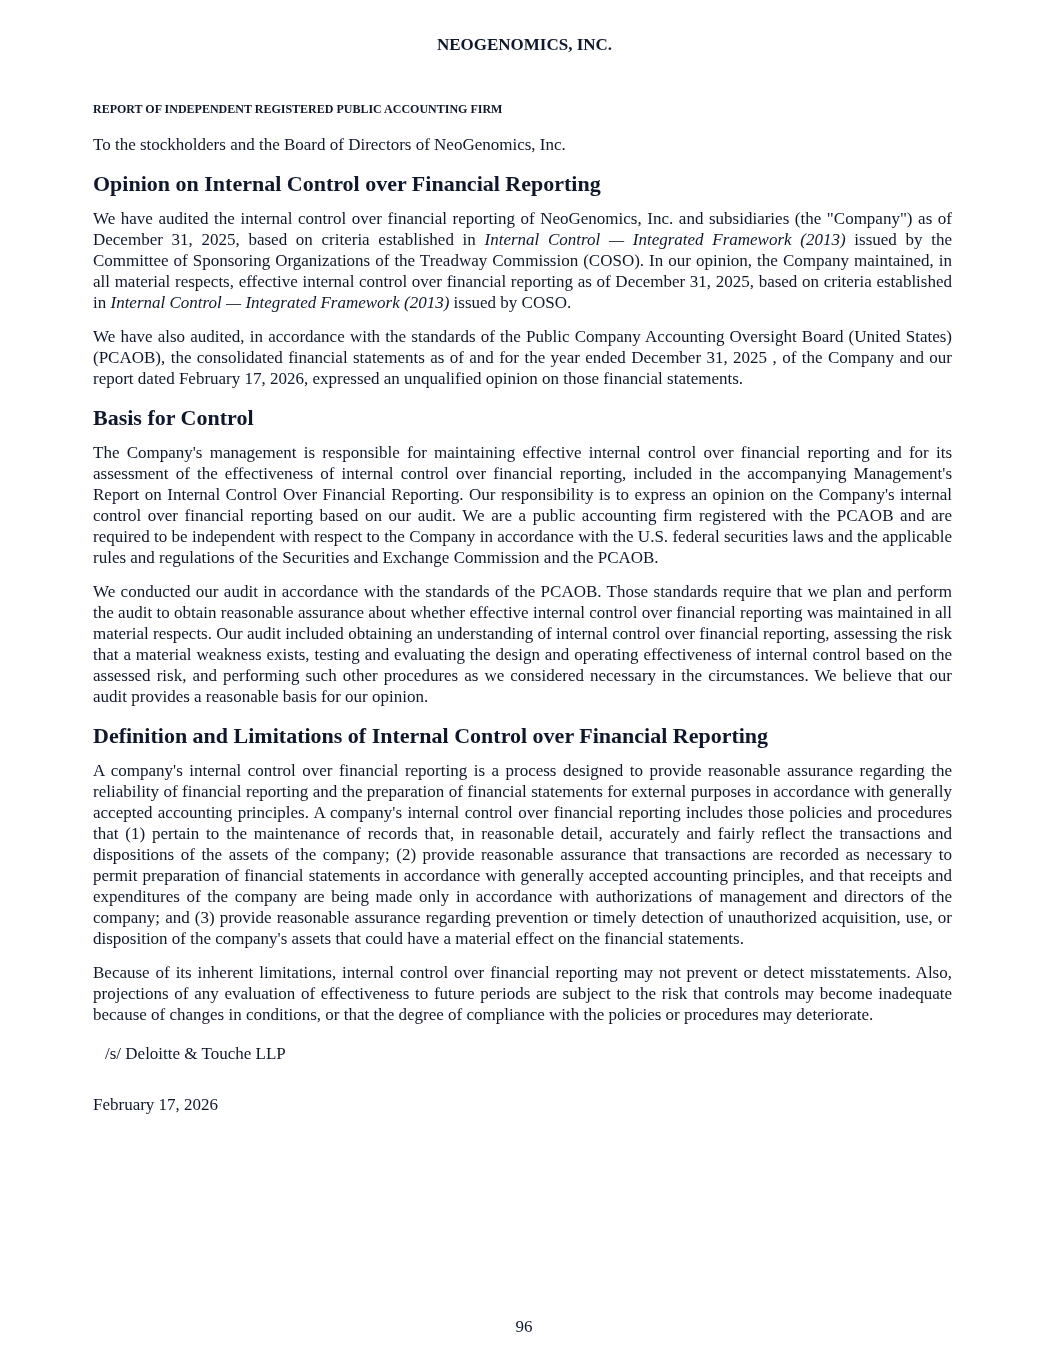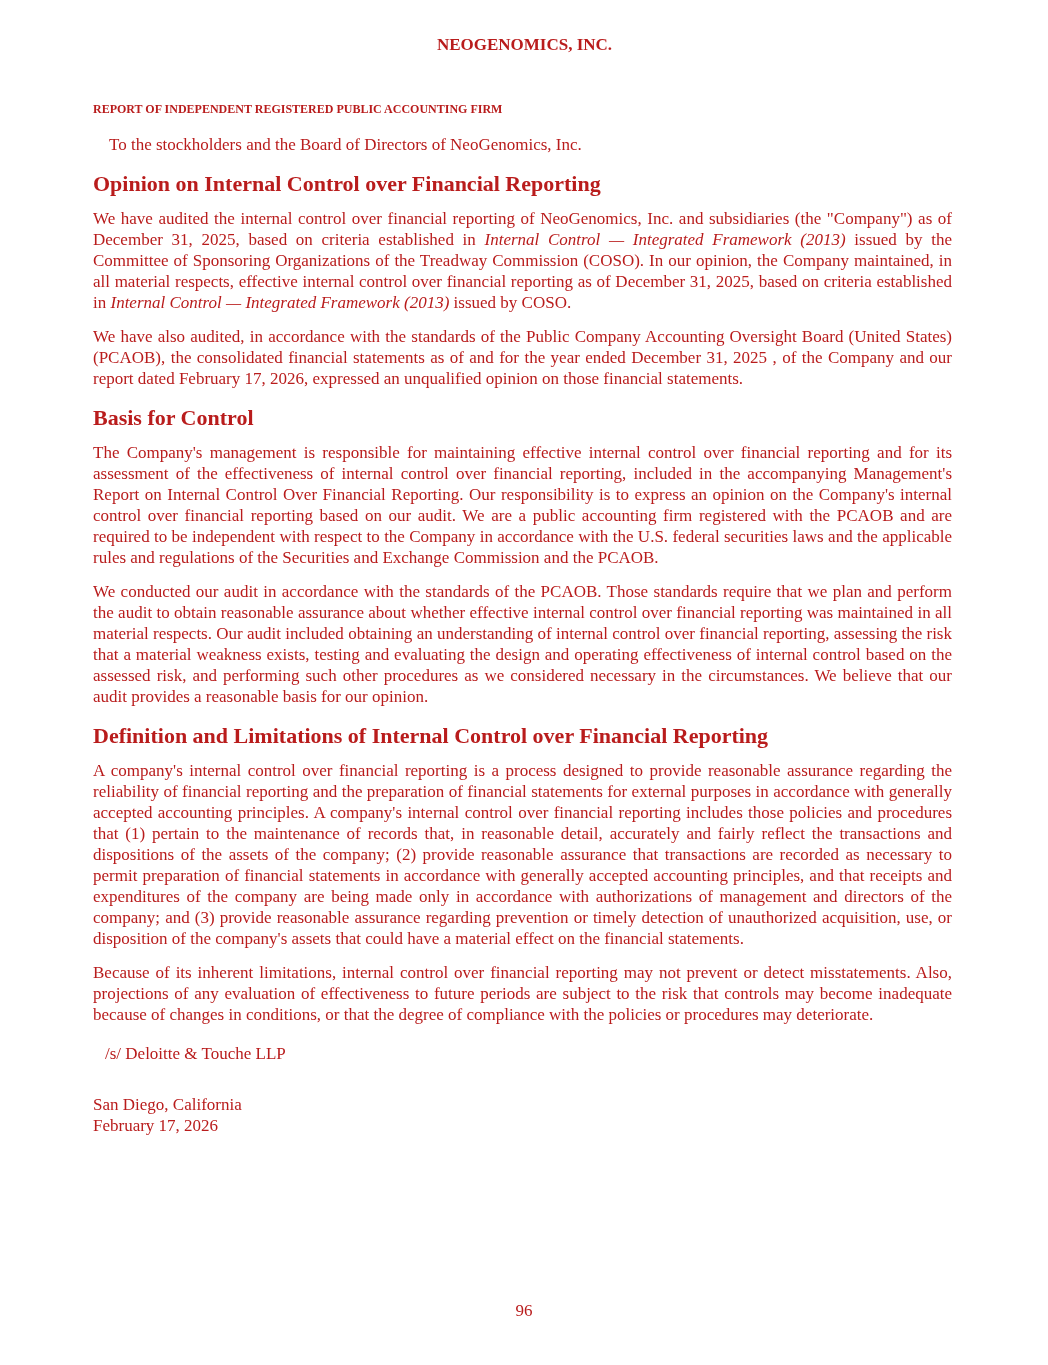--- a/index.html
+++ b/index.html
@@ -6,54 +6,54 @@
   html, body { background: #ffffff; }
   .page {
     position: relative;
     width: 1048px;
     height: 1365px;
     margin: 0 auto;
     background: #ffffff;
     font-family: "Liberation Serif", serif;
     font-size: 17px;
     line-height: 21px;
-    color: #b91c1c;
+    color: #0f172a;
     padding: 34px 92px 0 93px;
   }
   .company-header {
     text-align: center;
     font-weight: bold;
     margin-bottom: 44px;
   }
   .report-title {
     font-size: 12px;
     font-weight: bold;
     margin: 0 0 14px 0;
   }
   .addressee {
-    margin: 0 0 18px 16px;
+    margin: 0 0 18px 0;
   }
   .section-heading {
     font-size: 22px;
     font-weight: bold;
     margin: 18px 0 14px 0;
   }
   p.body-para {
     text-align: justify;
     margin: 0 4px 13px 0;
   }
   .signature {
     margin: 18px 0 30px 12px;
   }
   .sig-place, .sig-date {
     text-align: left;
   }
   .page-number {
     position: absolute;
-    bottom: 44px;
+    bottom: 28px;
     left: 0;
     width: 100%;
     text-align: center;
     margin-top: 44px;
   }
   i { font-style: italic; }
 </style>
 </head>
 <body>
 
@@ -78,18 +78,17 @@
   <p class="body-para">We conducted our audit in accordance with the standards of the PCAOB. Those standards require that we plan and perform the audit to obtain reasonable assurance about whether effective internal control over financial reporting was maintained in all material respects. Our audit included obtaining an understanding of internal control over financial reporting, assessing the risk that a material weakness exists, testing and evaluating the design and operating effectiveness of internal control based on the assessed risk, and performing such other procedures as we considered necessary in the circumstances. We believe that our audit provides a reasonable basis for our opinion.</p>
 
   <h2 class="section-heading">Definition and Limitations of Internal Control over Financial Reporting</h2>
 
   <p class="body-para">A company's internal control over financial reporting is a process designed to provide reasonable assurance regarding the reliability of financial reporting and the preparation of financial statements for external purposes in accordance with generally accepted accounting principles. A company's internal control over financial reporting includes those policies and procedures that (1) pertain to the maintenance of records that, in reasonable detail, accurately and fairly reflect the transactions and dispositions of the assets of the company; (2) provide reasonable assurance that transactions are recorded as necessary to permit preparation of financial statements in accordance with generally accepted accounting principles, and that receipts and expenditures of the company are being made only in accordance with authorizations of management and directors of the company; and (3) provide reasonable assurance regarding prevention or timely detection of unauthorized acquisition, use, or disposition of the company's assets that could have a material effect on the financial statements.</p>
 
   <p class="body-para">Because of its inherent limitations, internal control over financial reporting may not prevent or detect misstatements. Also, projections of any evaluation of effectiveness to future periods are subject to the risk that controls may become inadequate because of changes in conditions, or that the degree of compliance with the policies or procedures may deteriorate.</p>
 
   <p class="signature">/s/ Deloitte &amp; Touche LLP</p>
 
-  <p class="sig-place">San Diego, California</p>
   <p class="sig-date">February 17, 2026</p>
 
   <div class="page-number">96</div>
 
 </div>
 
 </body></html>

